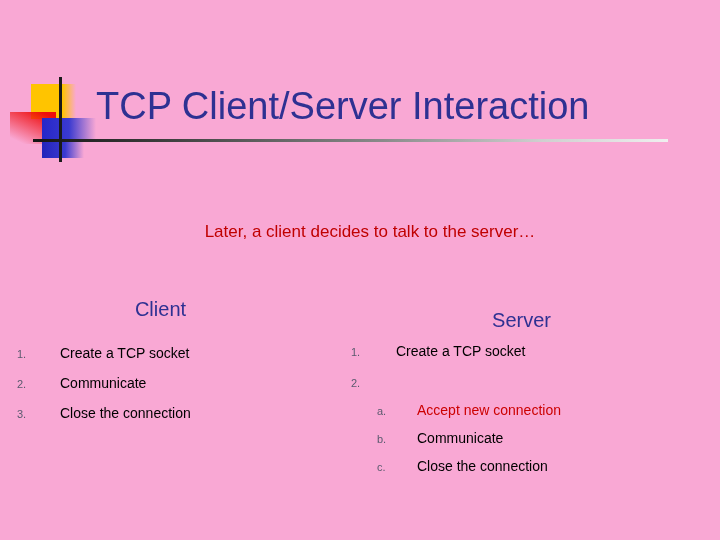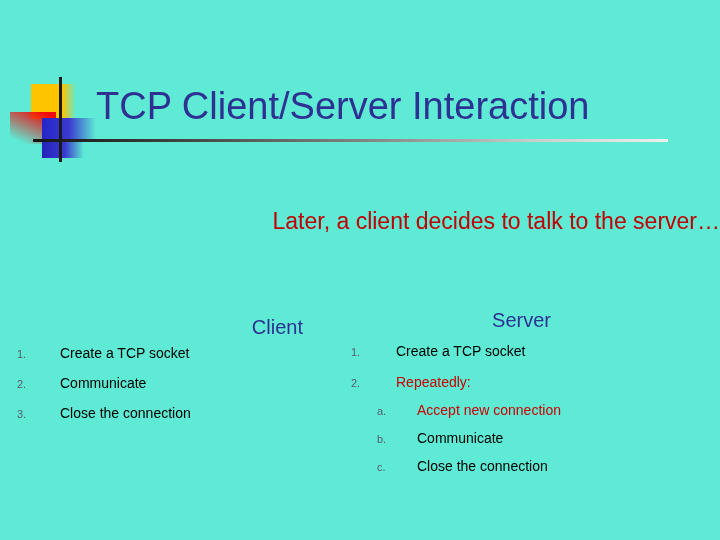--- a/index.html
+++ b/index.html
@@ -2,21 +2,21 @@
 <html><head>
 <meta charset="utf-8">
 <style>
   * { margin: 0; padding: 0; box-sizing: border-box; }
   html, body { background: #ffffff; }
   body { font-family: "Liberation Sans", "DejaVu Sans", sans-serif; }
   .slide {
     position: relative;
     width: 720px;
     height: 540px;
-    background: #5eead4;
+    background: #f9a8d4;
     overflow: hidden;
   }
   
   .logo-yellow {
     position: absolute; left: 31px; top: 84px; width: 45px; height: 35px;
     background: linear-gradient(90deg, #ffc400 0%, #ffc400 70%, rgba(255,196,0,0) 100%);
   }
   .logo-red {
     position: absolute; left: 10px; top: 112px; width: 46px; height: 32px;
     background: linear-gradient(205deg, #ee0c0c 12%, rgba(255,235,235,0) 88%);
@@ -35,27 +35,27 @@
   }
   .title-rule {
     position: absolute; left: 33px; top: 139px; width: 635px; height: 3px;
     background: linear-gradient(90deg, #141414 0%, #3c3c3c 20%, #8a8a8a 55%, #cfcfcf 80%, #efefef 100%);
   }
   .slide-title {
     position: absolute; left: 96px; top: 83px;
     font-size: 38px; line-height: 46px; white-space: nowrap;
   }
   .slide-subtitle {
-    position: absolute; left: 20px; top: 207px; width: 700px;
-    text-align: right; font-size: 23px; line-height: 28px; white-space: nowrap;
+    position: absolute; left: 20px; top: 218px; width: 700px;
+    text-align: center; font-size: 17px; line-height: 28px; white-space: nowrap;
   }
   .col-heading {
     position: absolute; font-size: 20px; line-height: 24px; text-align: center;
   }
-  .client-heading { left: 18px; top: 315px; width: 285px; text-align: right; }
+  .client-heading { left: 18px; top: 297px; width: 285px; }
   .server-heading { left: 374px; top: 308px; width: 295px; }
   .list-row { position: absolute; height: 22px; width: 340px; }
   .list-marker {
     position: absolute; top: 6px; font-size: 11px; line-height: 12px;
   }
   .list-text {
     position: absolute; top: 0px; font-size: 14px; line-height: 22px; white-space: nowrap;
   }
   
   .row-left   .list-marker { left: 17px; }
@@ -98,21 +98,20 @@
   </div>
 
   <div class="col-heading server-heading" style="color: rgb(46, 49, 146);">Server</div>
 
   <div class="list-row row-right" style="top:340px">
     <span class="list-marker" style="color: rgb(90, 90, 110);">1.</span>
     <span class="list-text" style="color: rgb(0, 0, 0);">Create a TCP socket</span>
   </div>
   <div class="list-row row-right" style="top:371px">
     <span class="list-marker" style="color: rgb(90, 90, 110);">2.</span>
-    <span class="list-text" style="color: rgb(204, 0, 0);">Repeatedly:</span>
   </div>
 
   <div class="list-row row-rsub" style="top:399px">
     <span class="list-marker" style="color: rgb(90, 90, 110);">a.</span>
     <span class="list-text" style="color: rgb(204, 0, 0);">Accept new connection</span>
   </div>
   <div class="list-row row-rsub" style="top:427px">
     <span class="list-marker" style="color: rgb(90, 90, 110);">b.</span>
     <span class="list-text" style="color: rgb(0, 0, 0);">Communicate</span>
   </div>

